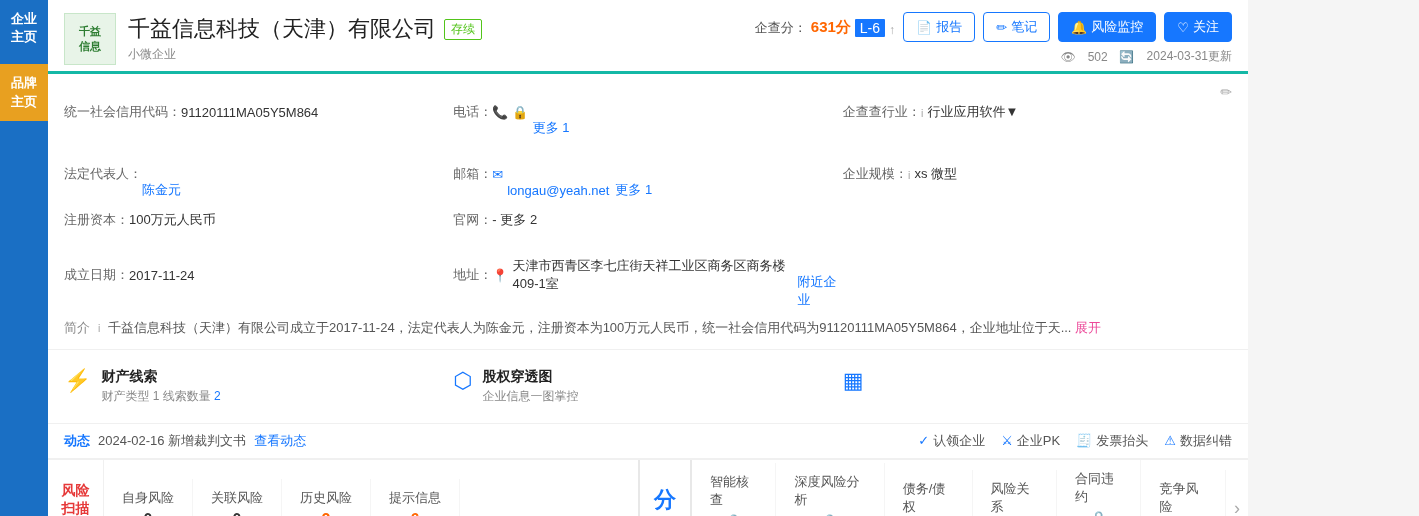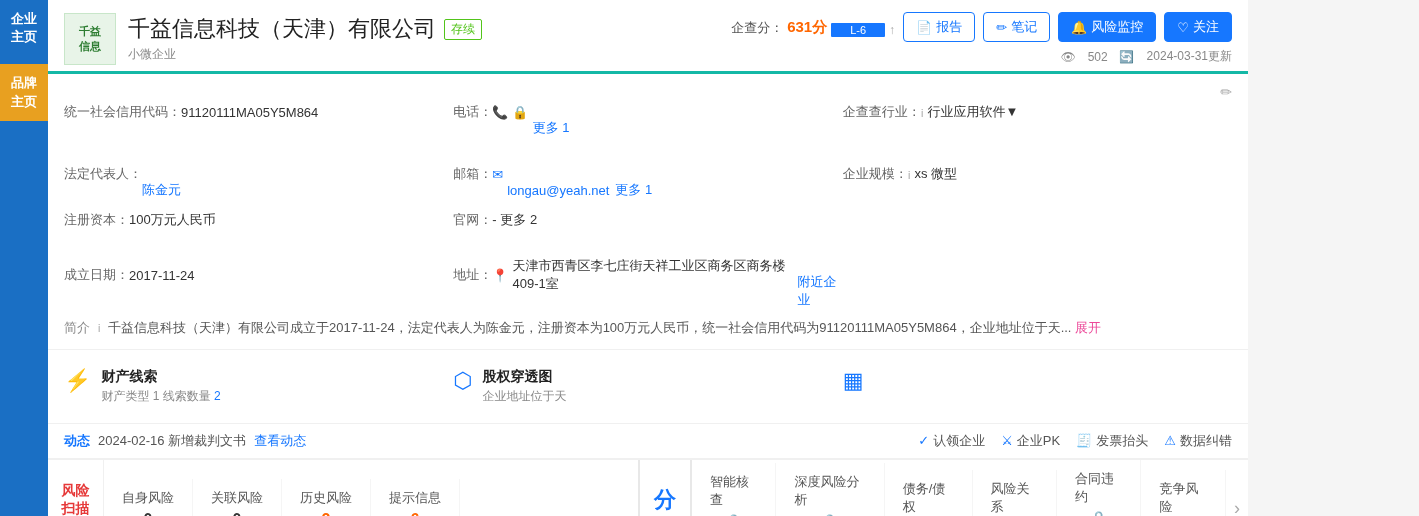--- a/index.html
+++ b/index.html
@@ -119,22 +119,22 @@
       font-size: 13px;
     }
     .score-value {
       color: #f60;
       font-weight: bold;
       font-size: 15px;
     }
     .score-level {
       background: #1677ff;
       color: #fff;
-      font-size: 11px;
-      padding: 1px 19px;
+      font-size: 14px;
+      padding: 1px 5px;
       border-radius: 1px;
     }
     .action-btn {
       display: flex;
       align-items: center;
       gap: 4px;
       padding: 5px 12px;
       border: 1px solid #1677ff;
       color: #1677ff;
       background: #fff;
@@ -505,21 +505,21 @@
           <div class="title">财产线索</div>
           <div class="sub">
             <span>财产类型 1  线索数量 </span><span class="highlight">2</span>
           </div>
         </div>
       </div>
       <div class="feature-card">
         <span class="feature-icon" style="font-size:22px;color:#1677ff;">⬡</span>
         <div class="feature-text">
           <div class="title">股权穿透图</div>
-          <div class="sub">企业地址位于天</div>
+          <div class="sub">企业信息一图掌控</div>
         </div>
       </div>
       <div class="feature-card">
         <span class="feature-icon" style="font-size:22px;color:#1677ff;">▦</span>
       </div>
     </div>
 
     <div class="dynamics-bar">
       <span class="dynamics-label">动态</span>
       <span class="dynamics-text">2024-02-16 新增裁判文书</span>

